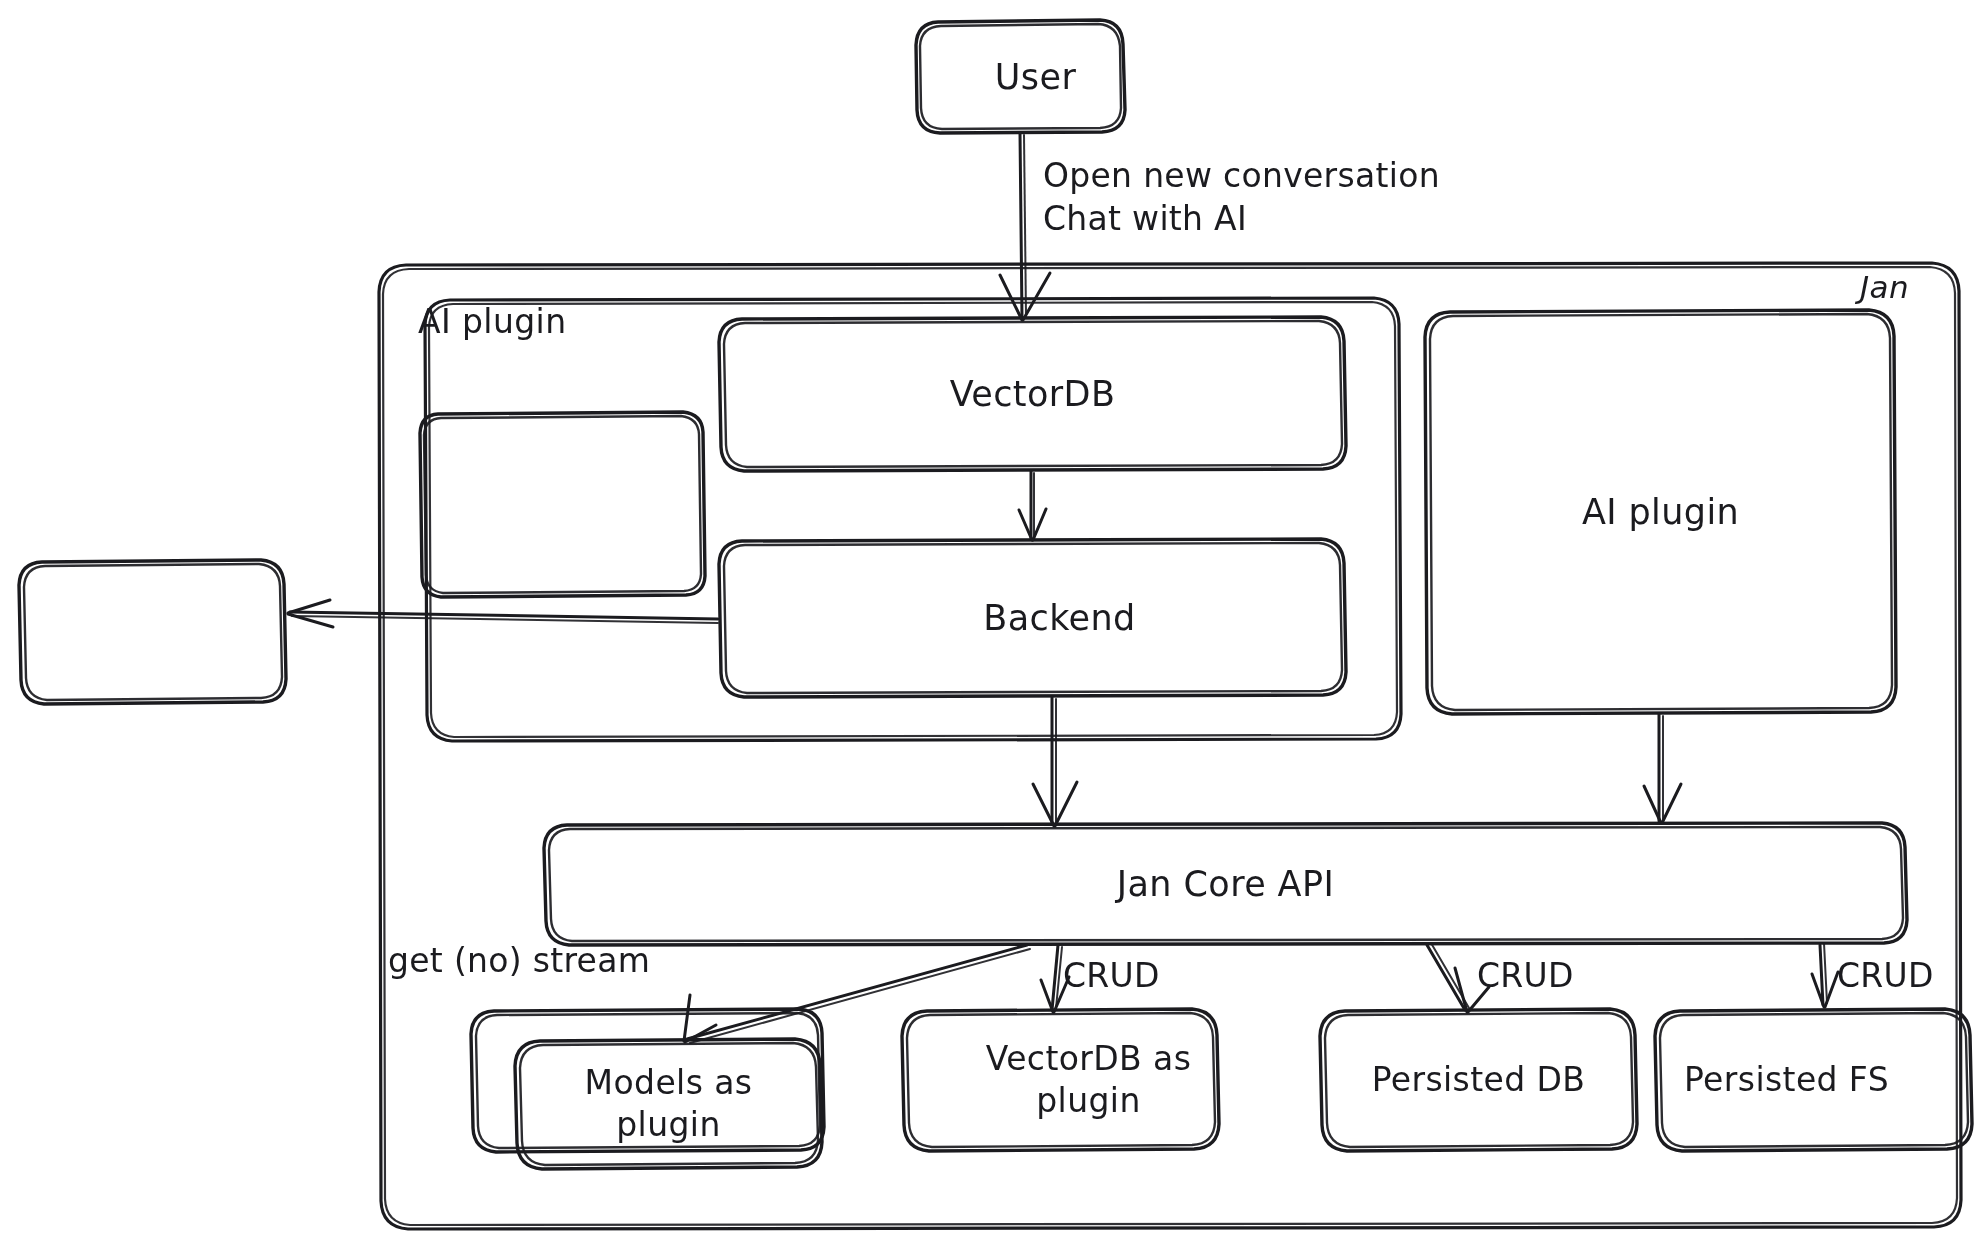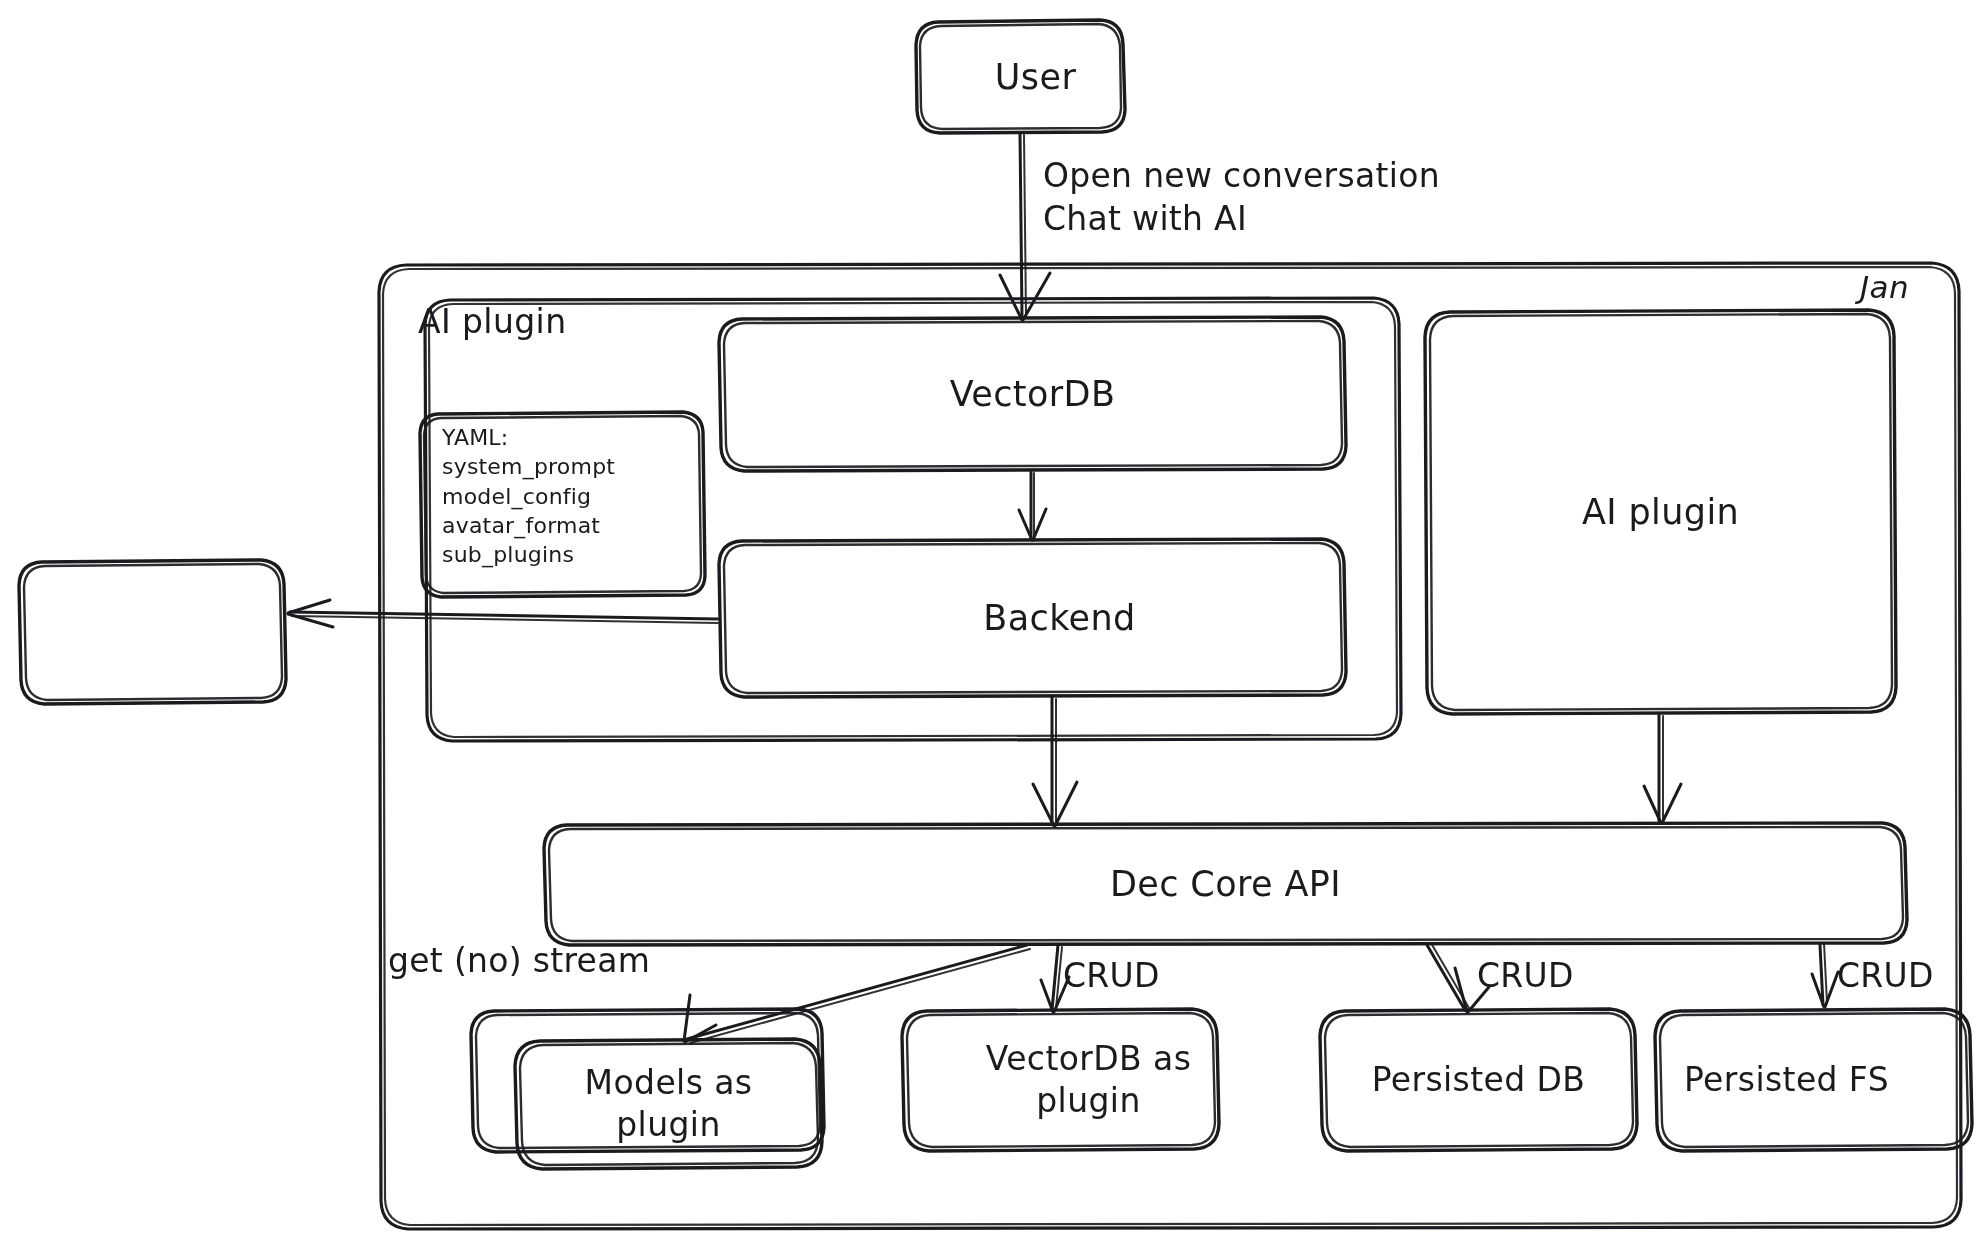--- a/index.html
+++ b/index.html
@@ -213,34 +213,29 @@
     </g>
 
   </svg>
 
   <div class="node-label size-lg" style="left:916px; top:22px; width:209px; height:111px;padding-left:15px;">User</div>
 
   <div class="node-label size-sm" style="left:1860px; top:268px; width:90px; height:40px; justify-content:flex-start;font-style:italic;">Jan</div>
 
   <div class="node-label size-md" style="left:418px; top:300px; width:230px; height:45px; justify-content:flex-start;">AI plugin</div>
 
-  <div class="yaml-text" style="left:442px; top:423px; width:260px;">YAML:
-system_prompt
-model_config
-avatar_format
-sub_plugins</div>
 
   <div class="node-label size-lg" style="left:719px; top:317px; width:627px; height:154px;">VectorDB</div>
 
   <div class="node-label size-lg" style="left:719px; top:539px; width:681px; height:158px;">Backend</div>
 
   <div class="node-label size-lg" style="left:1425px; top:310px; width:471px; height:404px;">AI plugin</div>
 
 
-  <div class="node-label size-lg" style="left:544px; top:823px; width:1363px; height:122px;">Dec Core API</div>
+  <div class="node-label size-lg" style="left:544px; top:823px; width:1363px; height:122px;">Jan Core API</div>
 
   <div class="node-label size-md" style="left:515px; top:1039px; width:307px; height:130px;">Models as
 plugin</div>
 
   <div class="node-label size-md" style="left:902px; top:1009px; width:317px; height:142px;padding-left:28px;">VectorDB as
 plugin</div>
 
   <div class="node-label size-md" style="left:1320px; top:1009px; width:317px; height:142px;">Persisted DB</div>
 
   <div class="node-label size-md" style="left:1655px; top:1009px; width:263px; height:142px;border-radius:26px;">Persisted FS</div>

